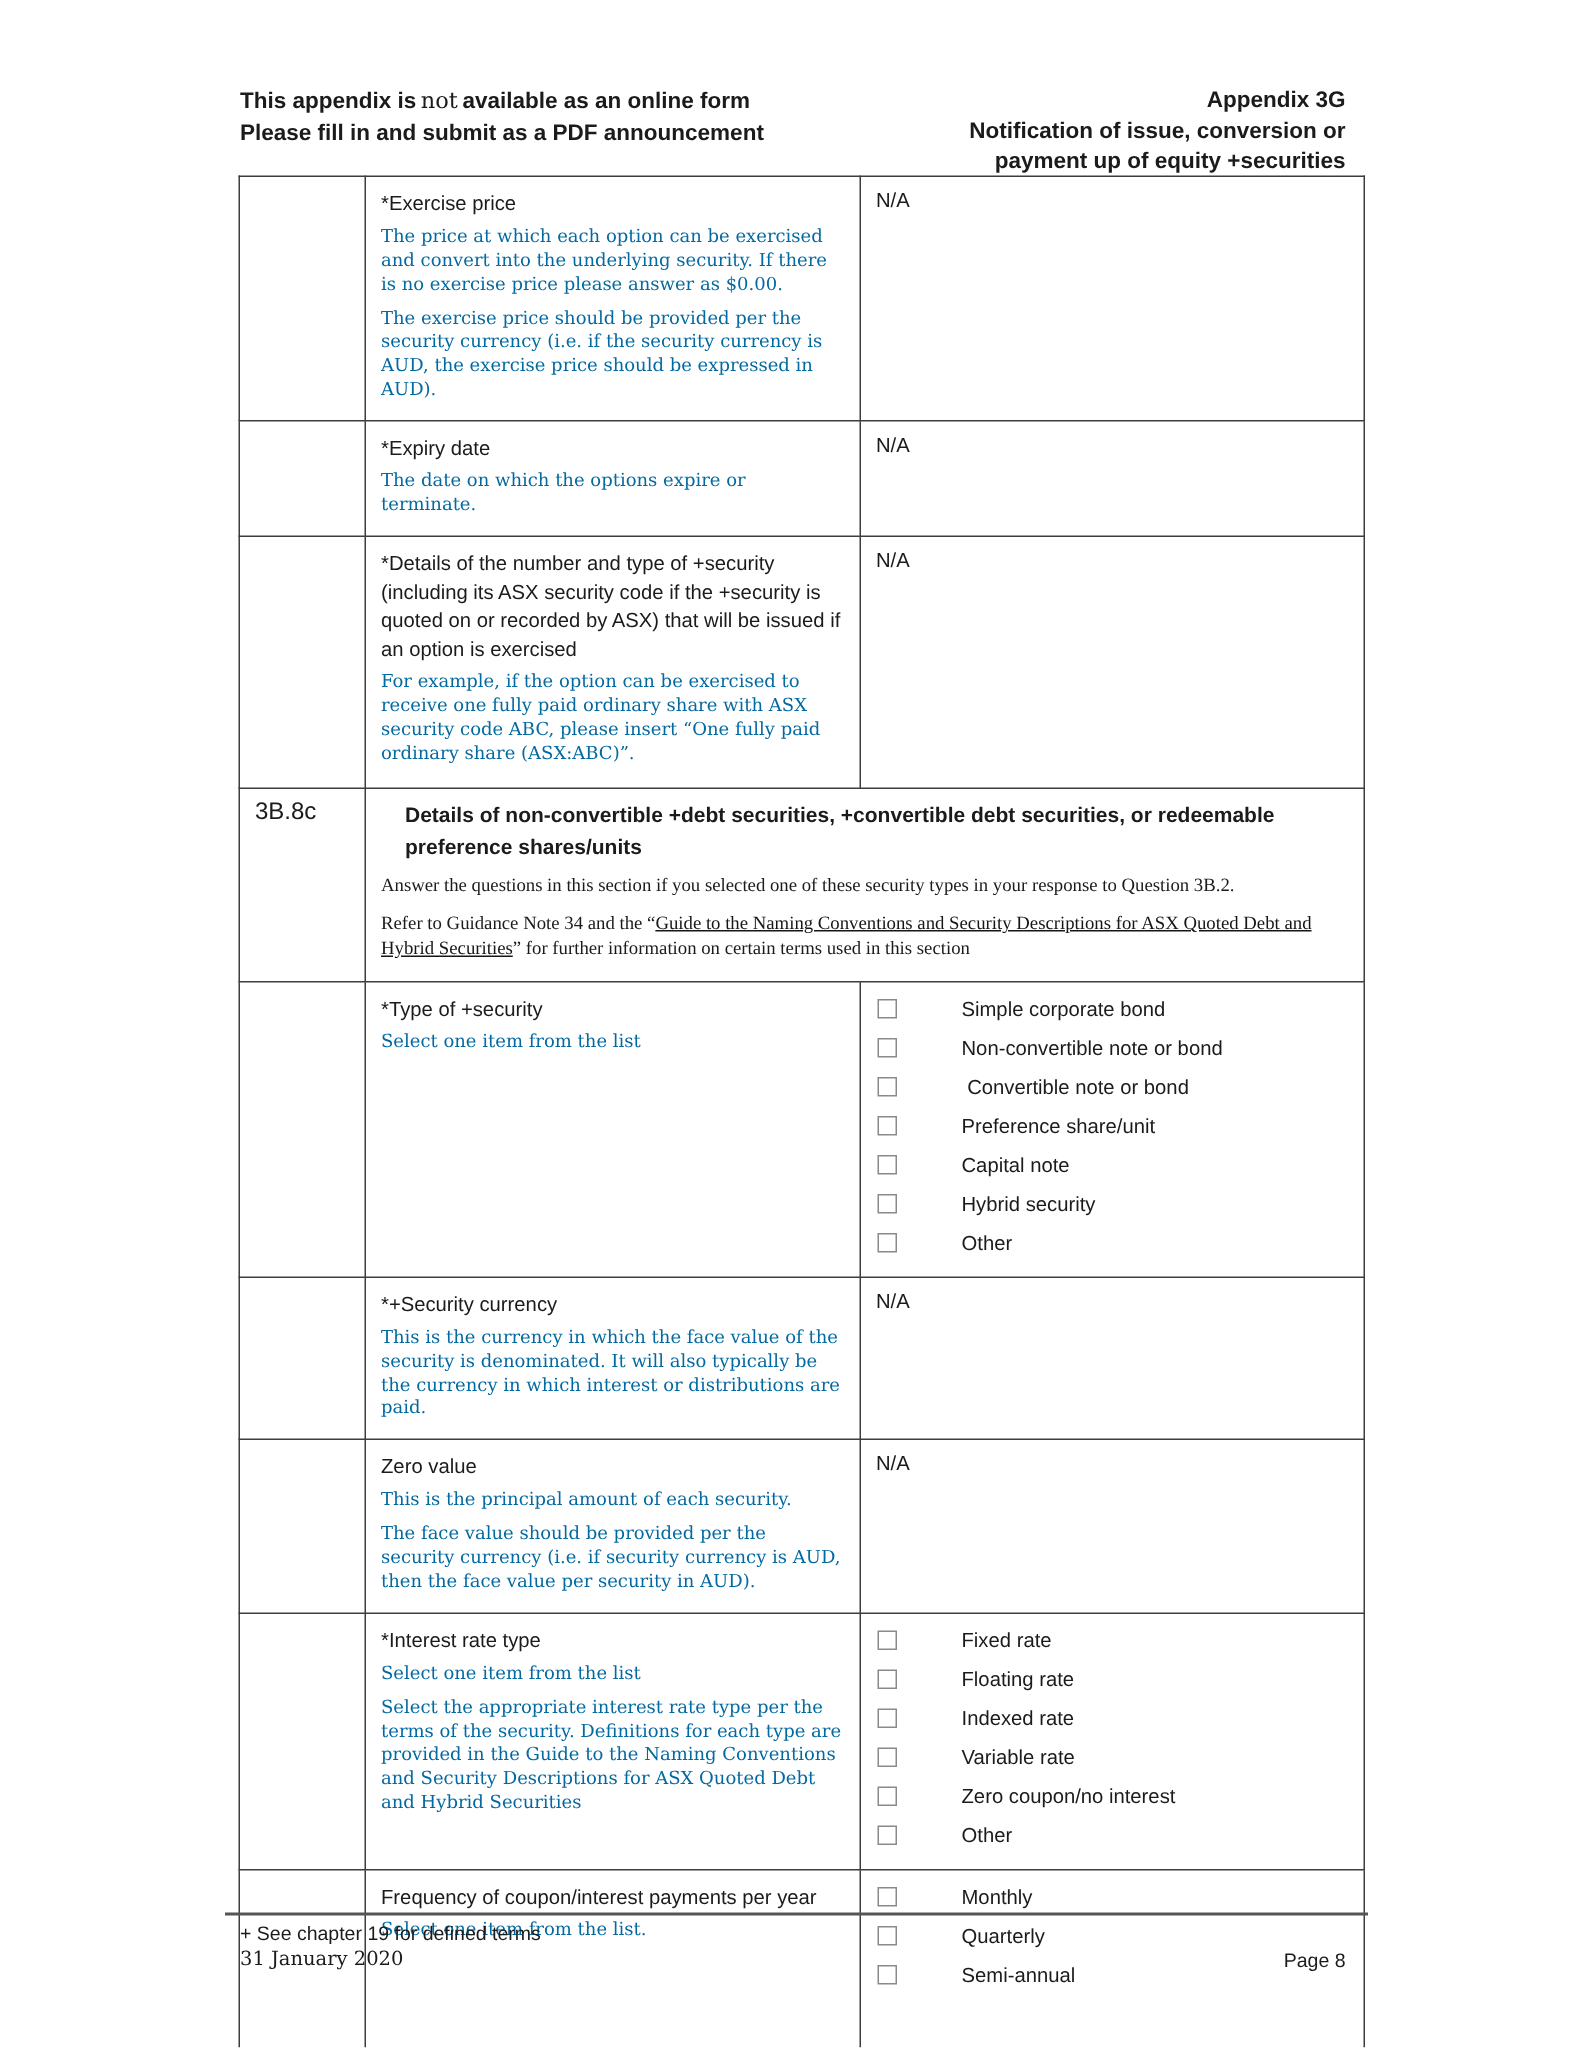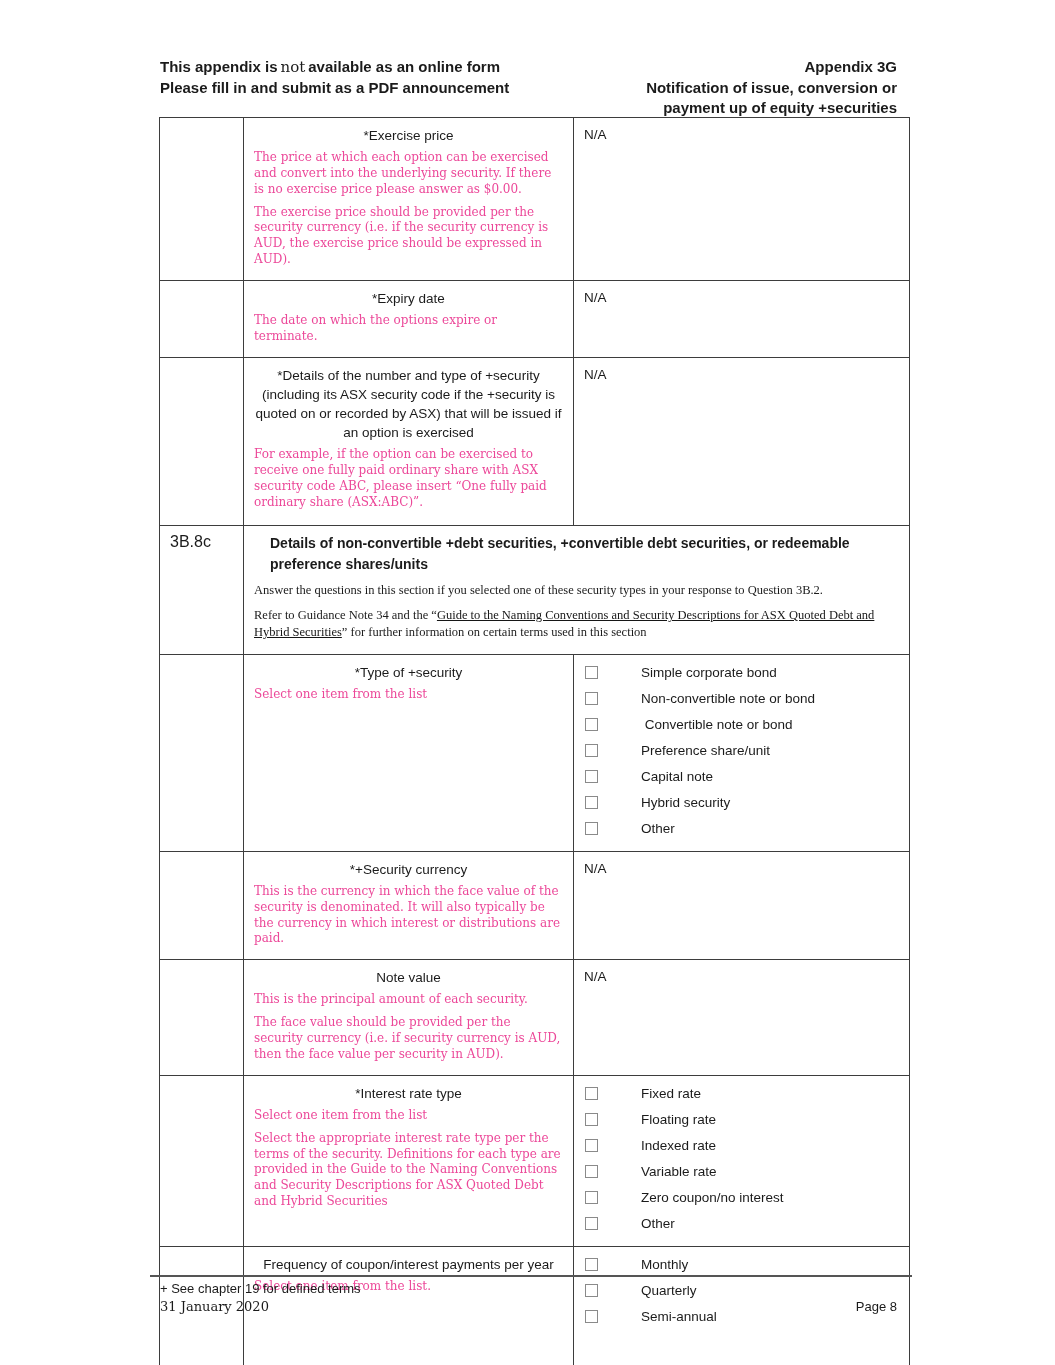--- a/index.html
+++ b/index.html
@@ -14,23 +14,23 @@
   .header .hleft { width:400px; }
   .header .hright { text-align:right; }
   .not-serif { font-family:"DejaVu Serif", serif; font-weight:normal; margin:0 3px; }
 
   
   table.form { position:absolute; top:117px; left:159px; width:750px;
     border-collapse:collapse; table-layout:fixed; }
   table.form td { border:1px solid #3d3d3d; vertical-align:top;
     padding:7px 10px 5px 10px; }
   td.numcell { padding-left:8px; font-size:16px; }
-  .flabel { font-size:13.5px; line-height:1.42; margin:1px 0 5px 0;text-align:center; }
+  .flabel { font-size:13.5px; line-height:1.42; margin:1px 0 5px 0; }
   .serif { font-family:"DejaVu Serif", serif; font-size:12px; line-height:1.32;
-    margin:0 0 7px 0; color:#ec4899; }
+    margin:0 0 7px 0; color:#0369a1; }
   .answer-val { font-size:13.5px; }
   .sec-title { font-weight:bold; font-size:14px; line-height:1.55; margin:0 0 6px 16px; }
   .sec-serif { font-family:Liberation Serif, serif; font-size:12.5px;
     line-height:1.35; margin:0 0 8px 0; }
   .doc-link { text-decoration:underline; color:#161616; cursor:pointer; }
 
   
   .opt { display:flex; align-items:flex-start; margin:2px 0 9px 0;
     font-size:13.5px; line-height:17px;gap:32px; }
   .cb { flex:none; width:11px; height:11px; border:1px solid #8a8a8a;
@@ -164,21 +164,21 @@
         <p class="serif">This is the currency in which the face value of the security is denominated. It will also typically be the currency in which interest or distributions are paid.</p>
       </td>
       <td>
         <span class="answer-val">N/A</span>
       </td>
     </tr>
 
     <tr class="r6">
       <td class="numcell"></td>
       <td>
-        <div class="flabel">Note value</div>
+        <div class="flabel">Zero value</div>
         <p class="serif">This is the principal amount of each security.</p>
         <p class="serif">The face value should be provided per the security currency (i.e. if security currency is AUD, then the face value per security in AUD).</p>
       </td>
       <td>
         <span class="answer-val">N/A</span>
       </td>
     </tr>
 
     <tr class="r7">
       <td class="numcell"></td>

